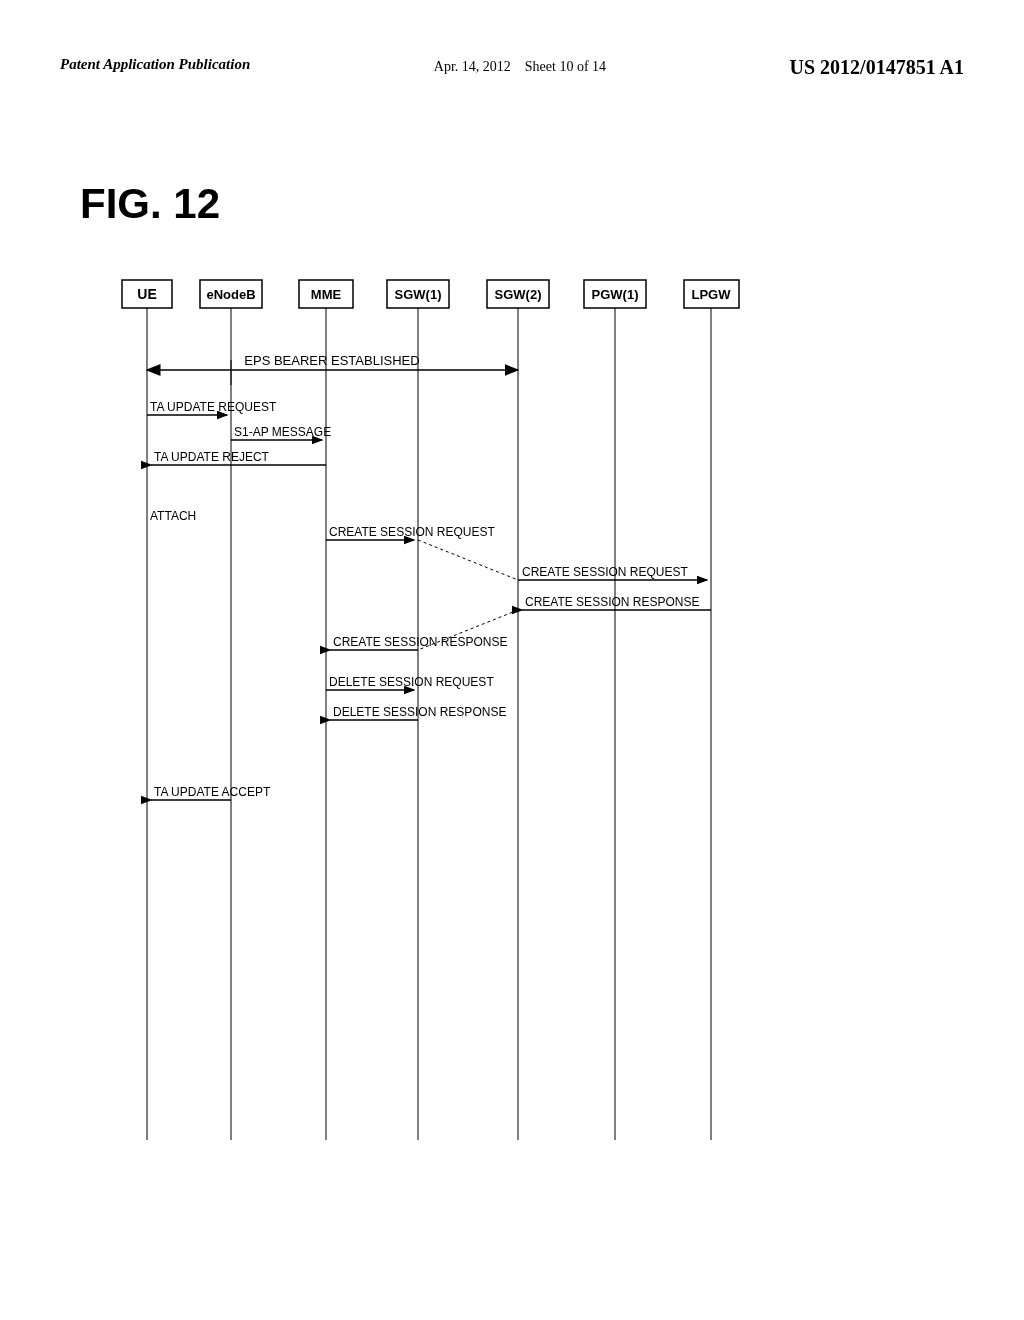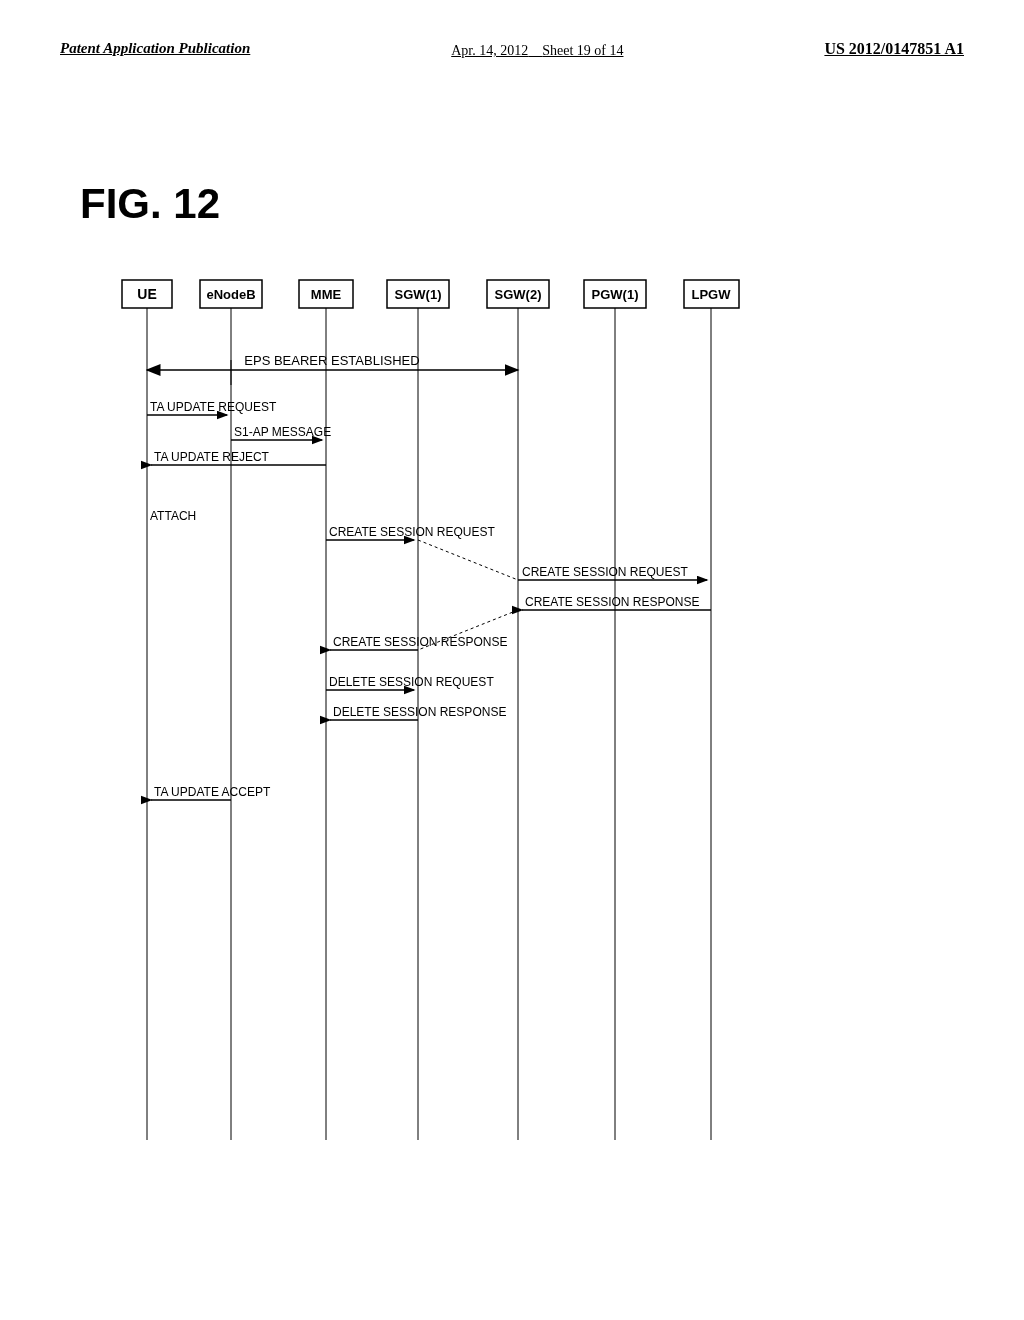--- a/index.html
+++ b/index.html
@@ -9,38 +9,37 @@
       background: #fff;
       font-family: 'Times New Roman', Times, serif;
       position: relative;
       overflow: hidden;
     }
 
     .page-header {
       display: flex;
       justify-content: space-between;
       align-items: flex-start;
-      padding: 40px 60px 0 60px;
-      text-decoration: underline;
+      padding: 56px 60px 0 60px;
     }
 
     .header-left {
       font-size: 15px;
       font-weight: bold;
       font-style: italic;
     }
 
     .header-center {
       font-size: 14px;
       text-align: center;
       line-height: 1.5;
     }
 
     .header-right {
-      font-size: 16px;
+      font-size: 20px;
       font-weight: bold;
     }
 
     .fig-title {
       position: absolute;
       top: 180px;
       left: 80px;
       font-size: 42px;
       font-weight: bold;
       font-family: Arial, sans-serif;
@@ -59,21 +58,21 @@
       width: 100%;
       height: 900px;
     }
   </style>
 </head>
 <body>
 
 <div class="page-header">
   <div class="header-left">Patent Application Publication</div>
   <div class="header-center">
-    <span>Apr. 14, 2012</span>&nbsp;&nbsp;&nbsp;&nbsp;<span>Sheet 19 of 14</span>
+    <span>Apr. 14, 2012</span>&nbsp;&nbsp;&nbsp;&nbsp;<span>Sheet 10 of 14</span>
   </div>
   <div class="header-right">US 2012/0147851 A1</div>
 </div>
 
 <div class="fig-title">FIG. 12</div>
 
 <div class="diagram-container">
   <svg class="diagram-svg" viewBox="0 0 860 900" xmlns="http://www.w3.org/2000/svg">
     <defs>
       <marker id="arrowRight" markerWidth="8" markerHeight="8" refX="7" refY="3" orient="auto">

